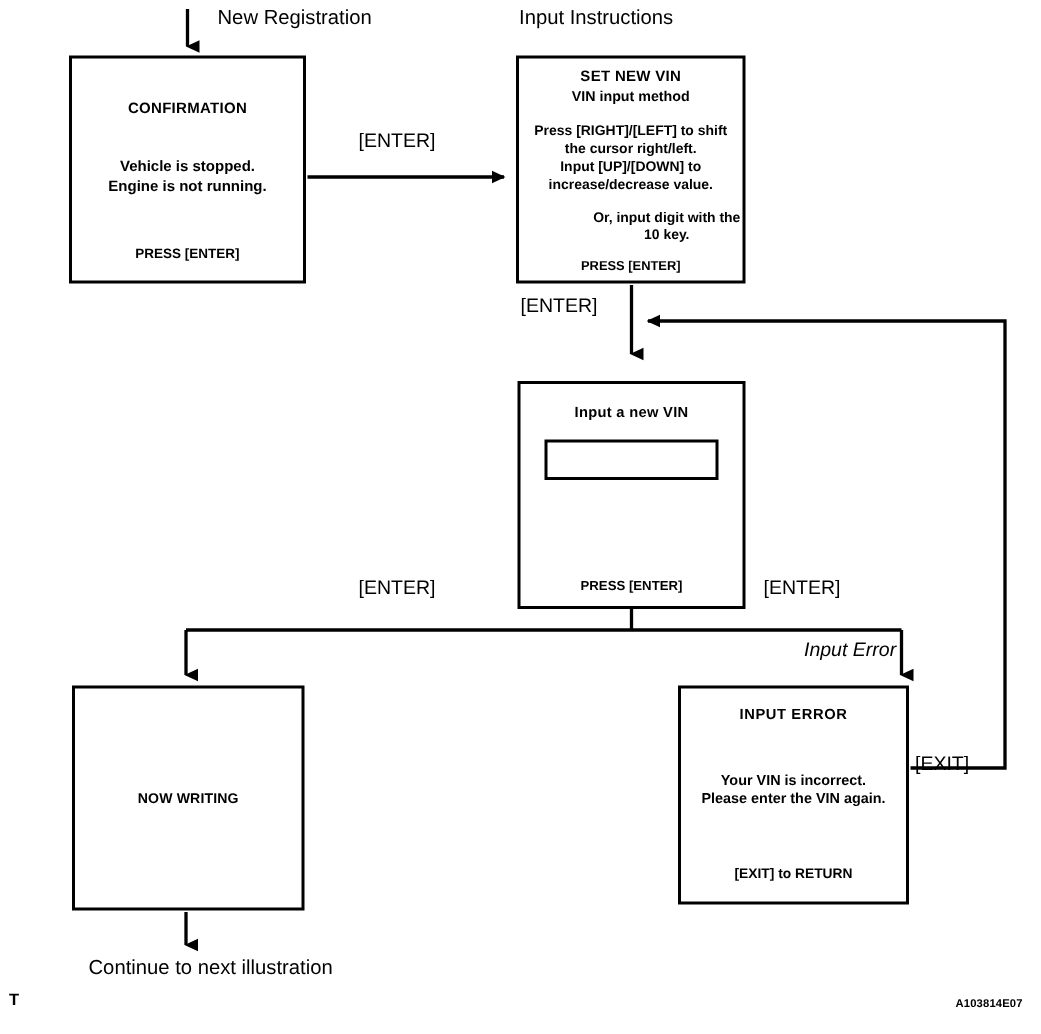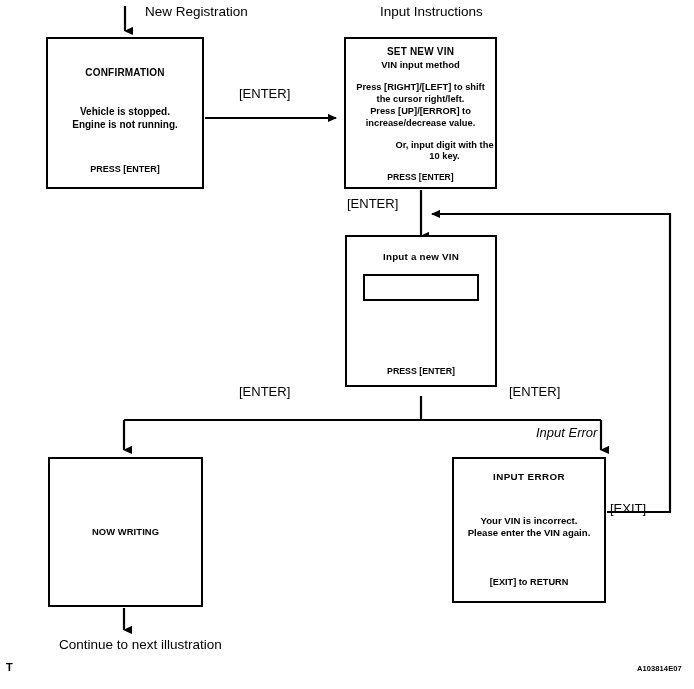--- a/index.html
+++ b/index.html
@@ -70,21 +70,21 @@
     font-size: 9.5px;
   }
   #box-setvin .box-title { font-size: 10px; }
   #box-setvin .box-sub   { font-size: 9.5px; font-weight: bold; }
   #box-setvin .box-body  { font-size: 9.3px; margin-top: 11px; }
   #box-setvin .box-body2 { font-size: 9.3px; margin-top: 10px; margin-left: 48px; }
   #box-setvin .box-footer{ font-size: 8.6px; margin-top: 9px; }
 
   
   #box-inputvin {
-    left: 345px; top: 235px; width: 152px; height: 152px;
+    left: 345px; top: 254px; width: 152px; height: 152px;
     padding-top: 14px; padding-bottom: 8px;
     font-size: 9.5px;
   }
   #box-inputvin .box-title { font-size: 9.8px; }
   #box-inputvin .vin-field {
     box-sizing: border-box;
     width: 116px; height: 27px;
     border: 2px solid #000000;
     background: #ffffff;
     margin-top: 10px;
@@ -112,21 +112,21 @@
   
   .label {
     position: absolute;
     font-family: "Liberation Sans", sans-serif;
     white-space: nowrap;
   }
   .label-plain { font-size: 13px; font-weight: normal; }
   .label-key   { font-size: 13px; font-weight: normal; }
 
   #lbl-new-registration { left: 145px; top: 4px;   font-size: 13.5px; }
-  #lbl-input-instructions { left: 380px; top: 4px; font-size: 13.5px; }
+  #lbl-input-instructions { left: 346px; top: 4px; font-size: 13.5px; }
   #lbl-enter-1 { left: 239px; top: 86px;  }
   #lbl-enter-2 { left: 347px; top: 196px; }
   #lbl-enter-3 { left: 239px; top: 384px; }
   #lbl-enter-4 { left: 509px; top: 384px; }
   #lbl-input-error { left: 536px; top: 425px; font-style: italic; }
   #lbl-exit { left: 610px; top: 501px; }
   #lbl-continue { left: 59px; top: 637px; font-size: 13.5px; }
   #lbl-corner-t { left: 6px; top: 661px; font-size: 11px; font-weight: bold; }
   #lbl-figure-id { left: 637px; top: 664px; font-size: 7.5px; font-weight: bold; letter-spacing: 0.1px; }
 </style>
@@ -179,21 +179,21 @@
     <div class="spacer"></div>
     <div class="box-footer">PRESS [ENTER]</div>
   </div>
 
   <div class="screen-box" id="box-setvin">
     <div class="box-title">SET NEW VIN</div>
     <div class="box-sub">VIN input method</div>
     <div class="box-body">
       <div>Press [RIGHT]/[LEFT] to shift</div>
       <div>the cursor right/left.</div>
-      <div>Press [UP]/[ERROR]  to</div>
+      <div>Input [UP]/[DOWN]  to</div>
       <div>increase/decrease value.</div>
     </div>
     <div class="box-body2">Or, input digit with the 10 key.</div>
     <div class="spacer"></div>
     <div class="box-footer">PRESS [ENTER]</div>
   </div>
 
   <div class="screen-box" id="box-inputvin">
     <div class="box-title">Input a new VIN</div>
     <div class="vin-field"></div>

